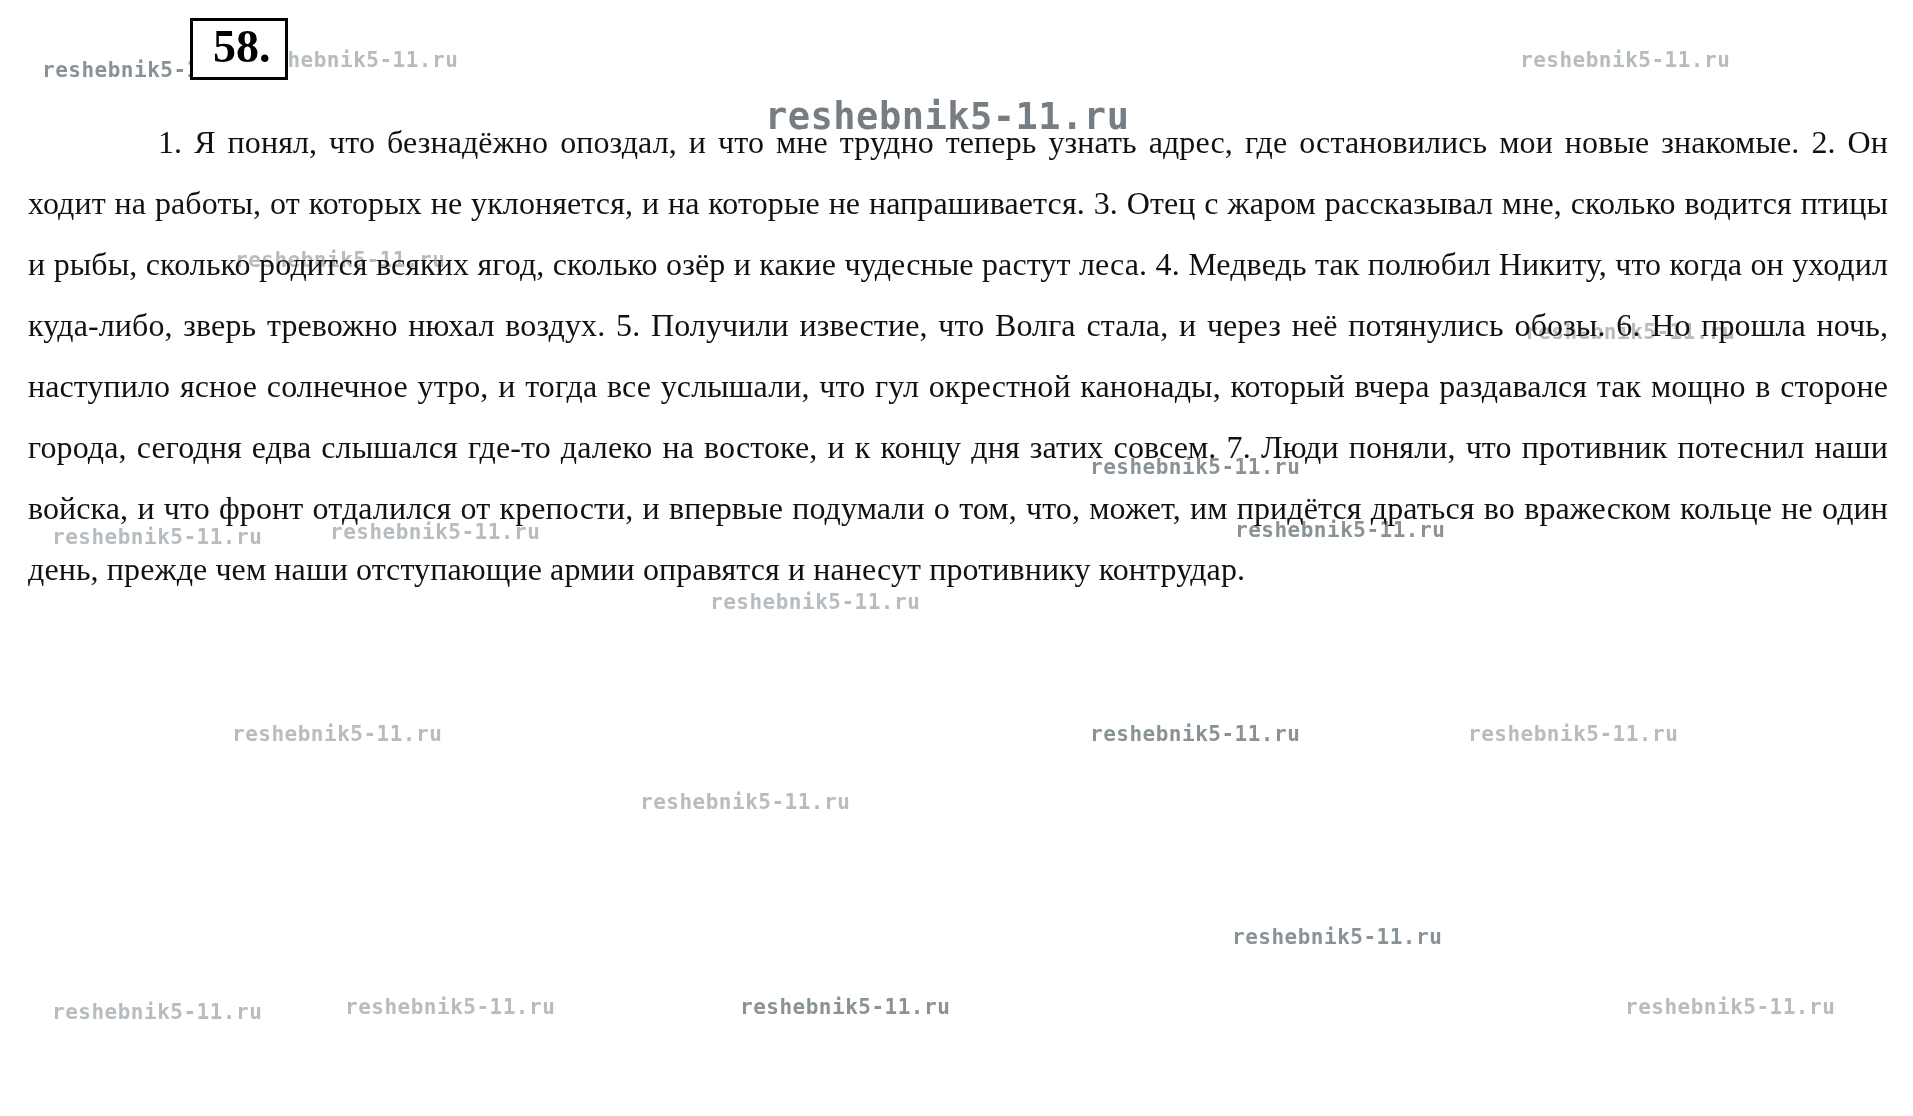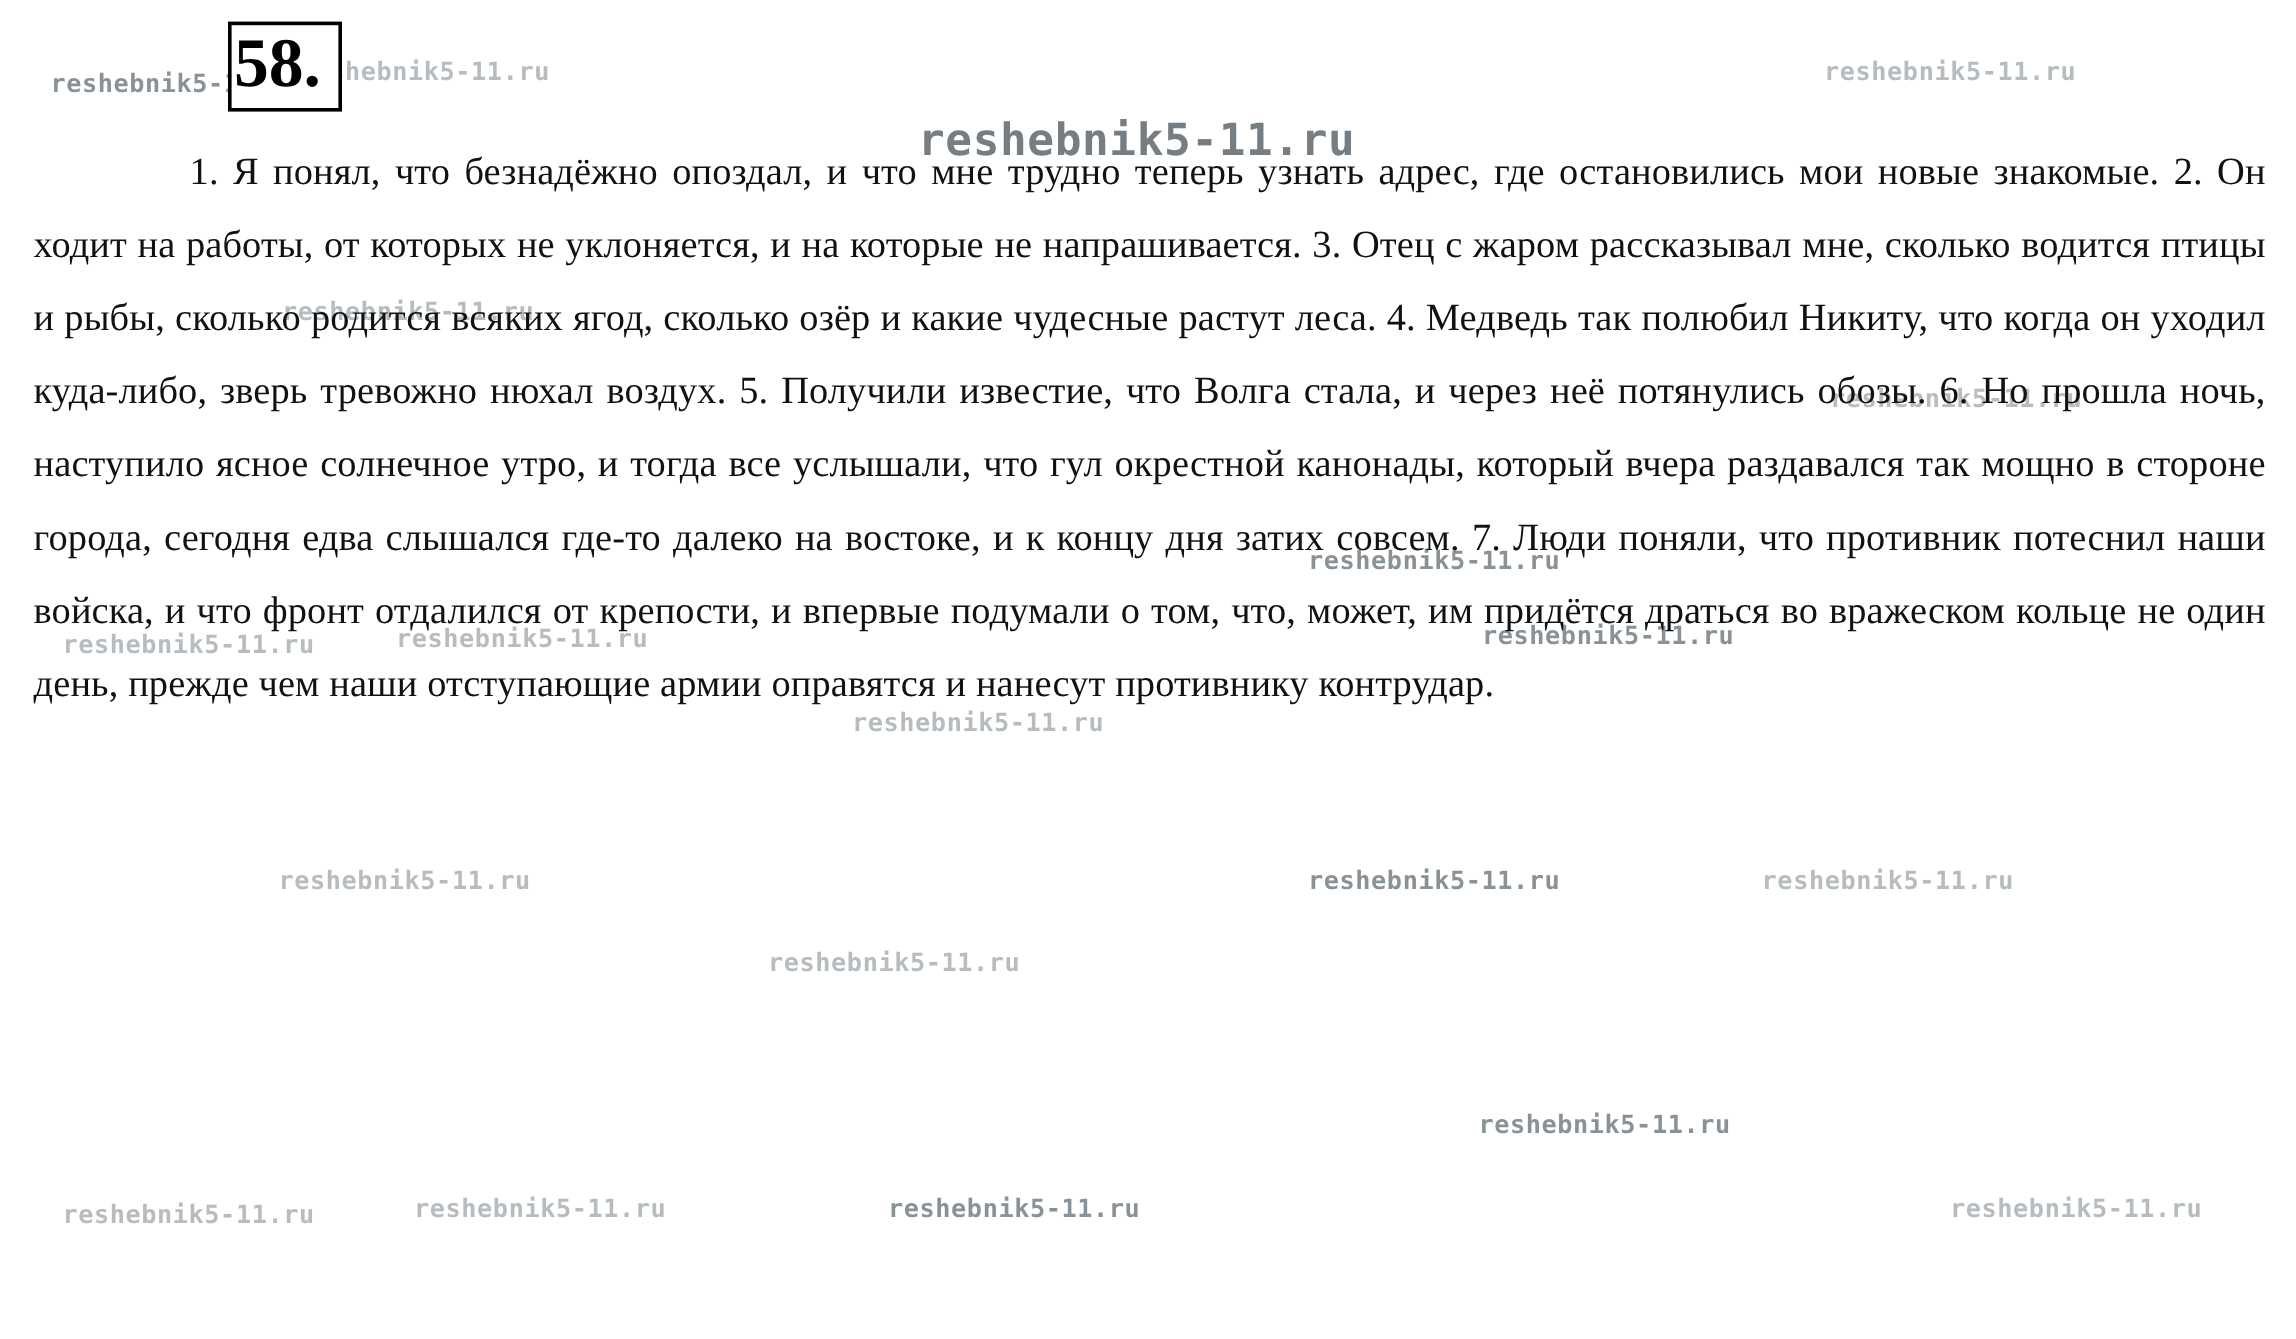--- a/index.html
+++ b/index.html
@@ -14,24 +14,24 @@
     overflow: hidden;
     font-family: "Liberation Serif", serif;
   }
 
   
   #exercise-number {
     position: absolute;
     left: 190px;
     top: 18px;
     border: 3px solid #000;
-    padding: 2px 14px 6px 2px;
+    padding: 2px 14px 6px 20px;
     font-family: "Liberation Serif", serif;
     font-weight: bold;
-    font-size: 58px;
+    font-size: 46px;
     line-height: 1.05;
     color: #000;
     background: #fff;
     z-index: 5;
   }
 
   
   #document-body {
     position: absolute;
     left: 28px;

